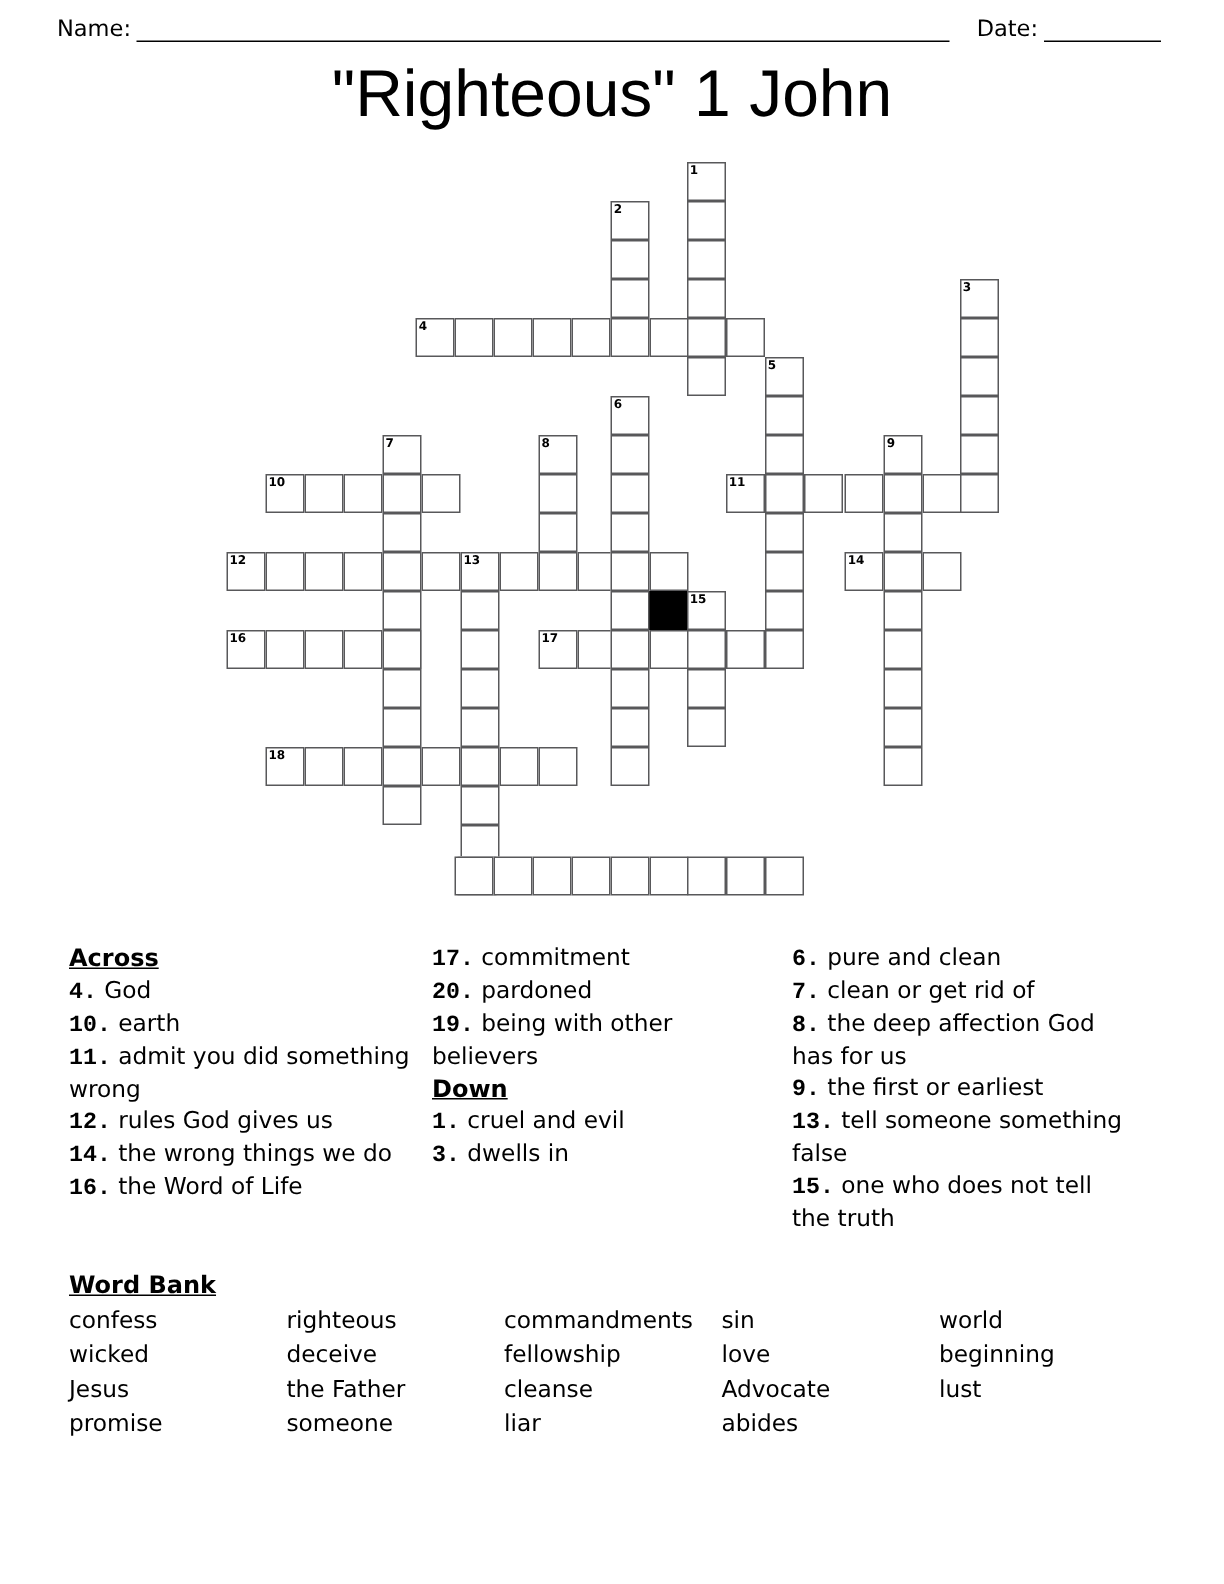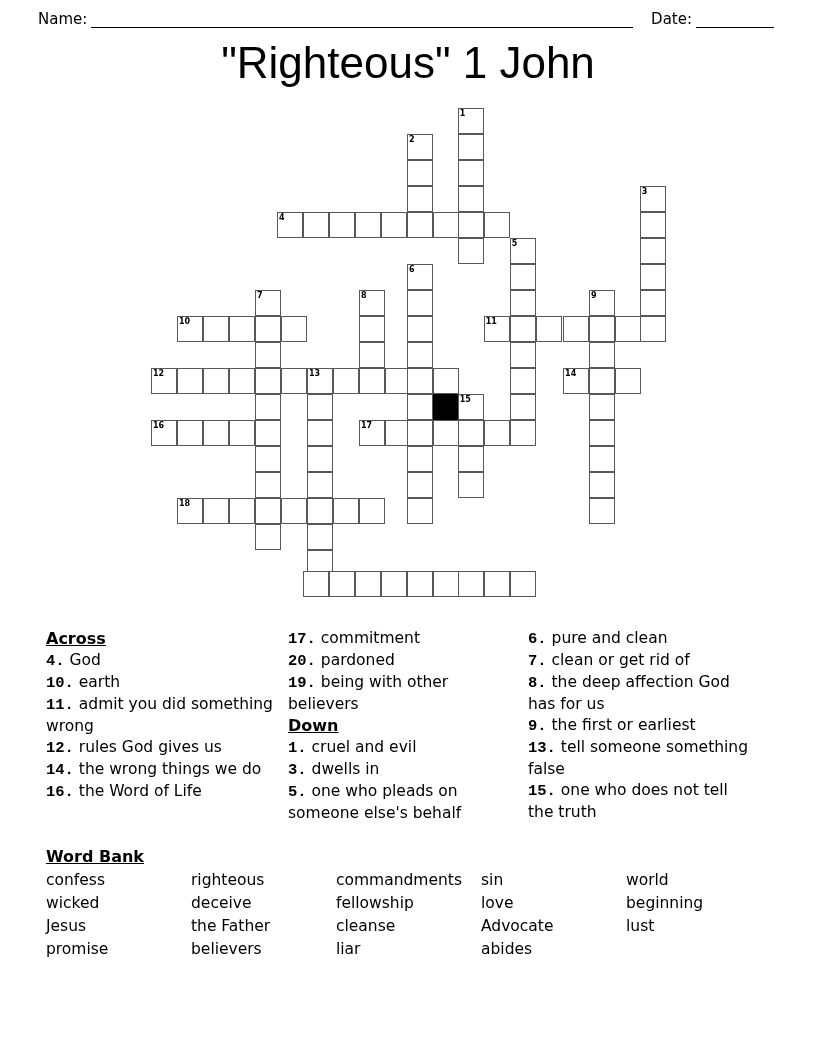--- a/index.html
+++ b/index.html
@@ -322,21 +322,20 @@
       <div class="clue"><b>14.</b><span> the wrong things we do</span></div>
       <div class="clue"><b>16.</b><span> the Word of Life</span></div>
     </div>
   <div class="clue-col c2">
       <div class="clue"><b>17.</b><span> commitment</span></div>
       <div class="clue"><b>20.</b><span> pardoned</span></div>
       <div class="clue"><b>19.</b><span> being with other believers</span></div>
       <div class="section-head">Down</div>
       <div class="clue"><b>1.</b><span> cruel and evil</span></div>
       <div class="clue"><b>3.</b><span> dwells in</span></div>
-      <div class="clue"><b>5.</b><span> one who pleads on someone else's behalf</span></div>
     </div>
   <div class="clue-col c3">
       <div class="clue"><b>6.</b><span> pure and clean</span></div>
       <div class="clue"><b>7.</b><span> clean or get rid of</span></div>
       <div class="clue"><b>8.</b><span> the deep affection God has for us</span></div>
       <div class="clue"><b>9.</b><span> the first or earliest</span></div>
       <div class="clue"><b>13.</b><span> tell someone something false</span></div>
       <div class="clue"><b>15.</b><span> one who does not tell the truth</span></div>
     </div>
 </div>
@@ -347,21 +346,21 @@
       <div class="wb-col">
         <div class="wb-word">confess</div>
         <div class="wb-word">wicked</div>
         <div class="wb-word">Jesus</div>
         <div class="wb-word">promise</div>
       </div>
       <div class="wb-col">
         <div class="wb-word">righteous</div>
         <div class="wb-word">deceive</div>
         <div class="wb-word">the Father</div>
-        <div class="wb-word">believers</div>
+        <div class="wb-word">someone</div>
       </div>
       <div class="wb-col">
         <div class="wb-word">commandments</div>
         <div class="wb-word">fellowship</div>
         <div class="wb-word">cleanse</div>
         <div class="wb-word">liar</div>
       </div>
       <div class="wb-col">
         <div class="wb-word">sin</div>
         <div class="wb-word">love</div>

